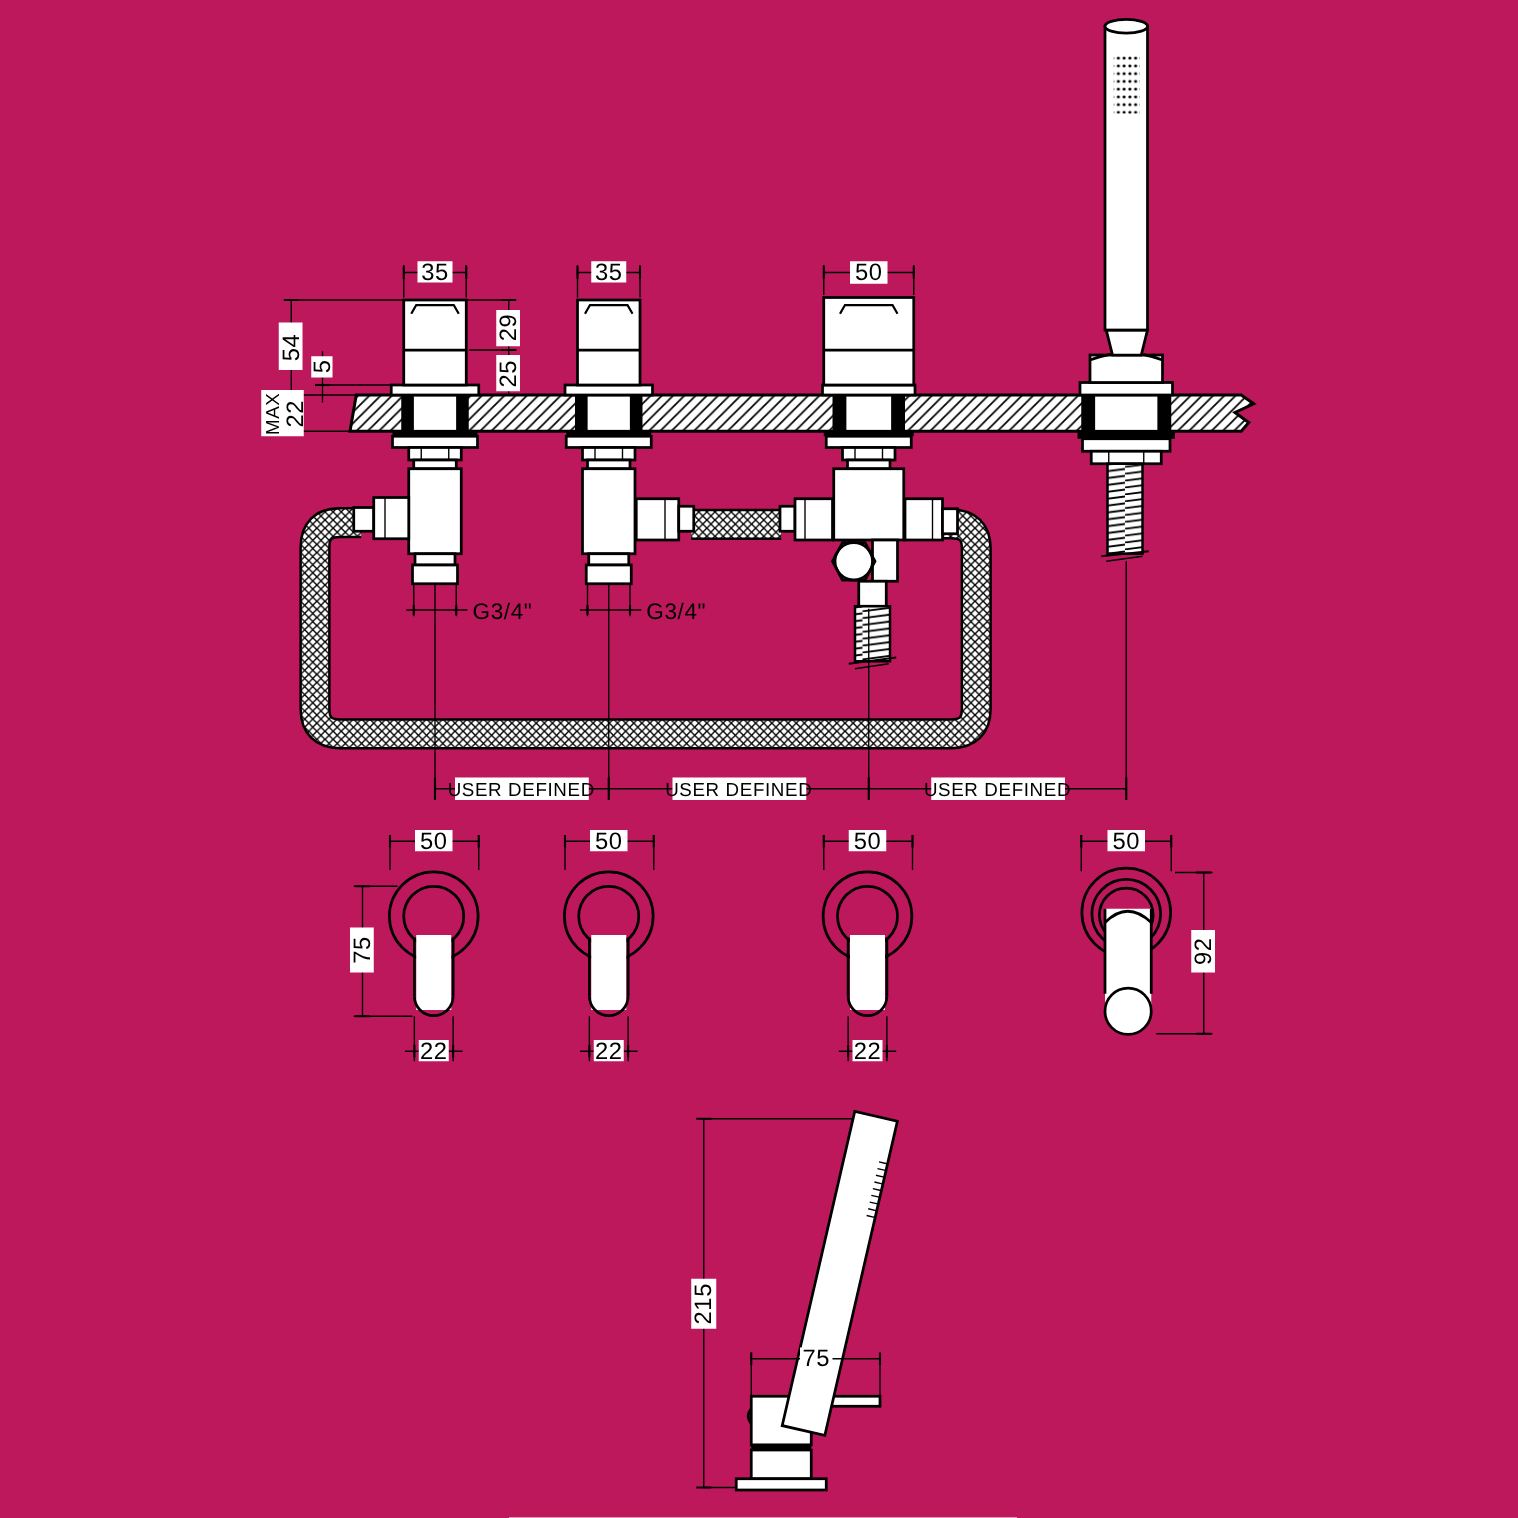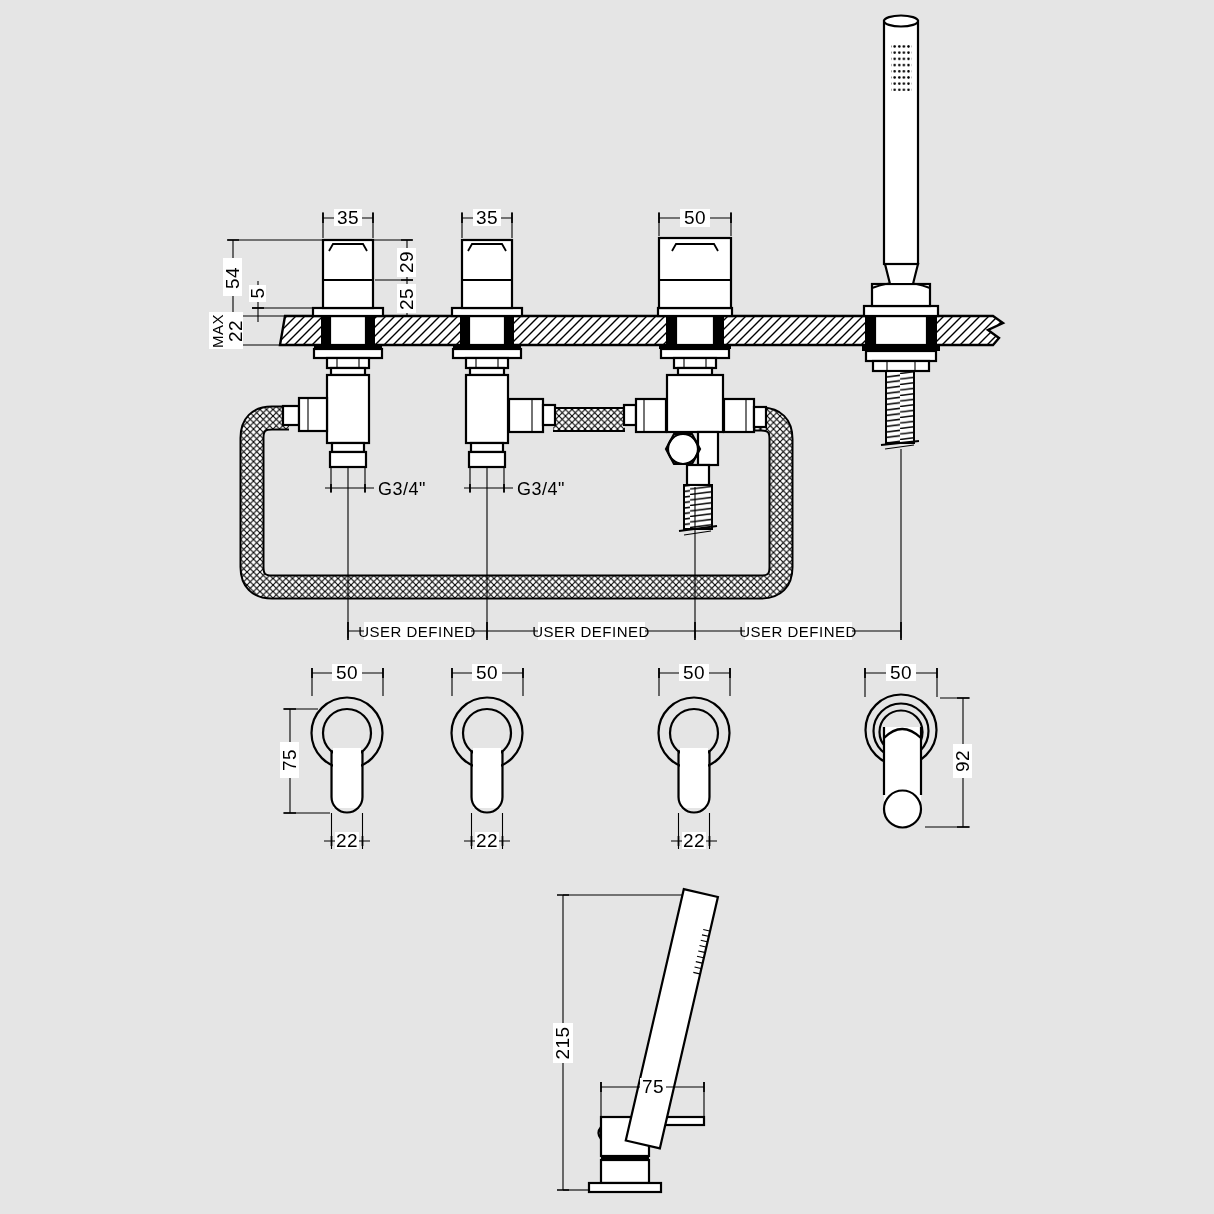--- a/index.html
+++ b/index.html
@@ -1,16 +1,16 @@
 <!DOCTYPE html>
 <html><head>
 <meta charset="utf-8">
 <style>
   html,body{margin:0;padding:0;background:#ffffff;}
-  .canvas{width:1214px;height:1214px;background:#e5e5e5;position:relative;overflow:hidden;}
+  .canvas{width:1214px;height:1214px;background:#be185d;position:relative;overflow:hidden;}
   svg{display:block;}
   text{font-family:"Liberation Sans",sans-serif;fill:#000;letter-spacing:0.5px;}
   .num{font-size:19px;}
   .ud{font-size:15px;letter-spacing:0.5px;}
   .thr{font-size:18px;}
   .max{font-size:15px;}
   .s2{fill:#ffffff;stroke:#000;stroke-width:2.2;}
   .s2n{fill:none;stroke:#000;stroke-width:2.2;}
   .s18{fill:none;stroke:#000;stroke-width:1.8;}
   .d{fill:none;stroke:#000;stroke-width:1.1;}

